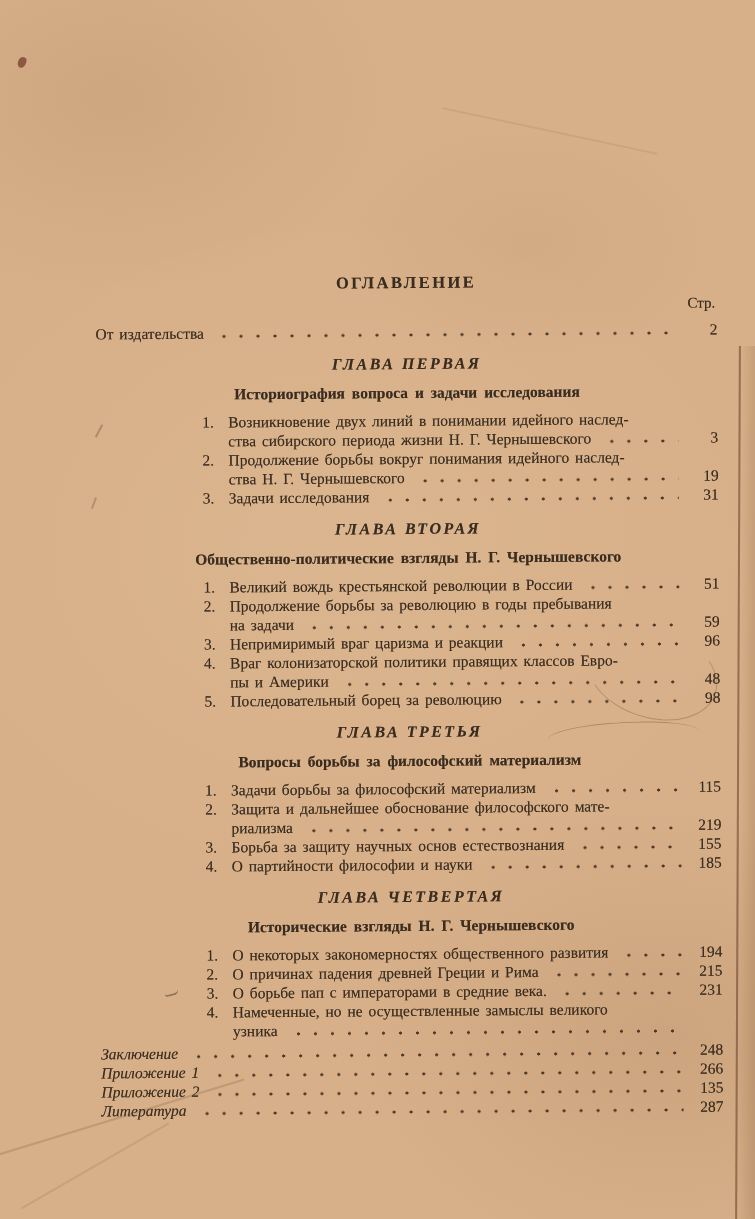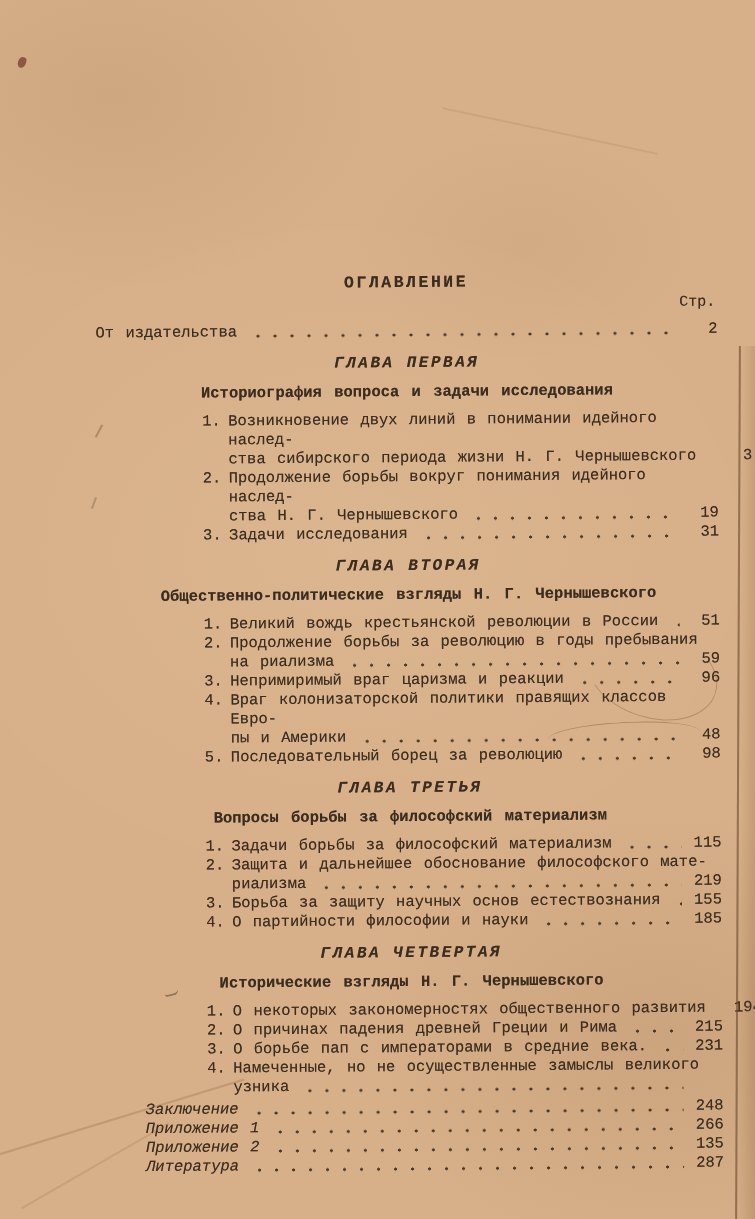--- a/index.html
+++ b/index.html
@@ -4,34 +4,34 @@
 <style>
   html,body{margin:0;padding:0;background:#d3a981;}
   .page{
     position:relative;width:755px;height:1219px;overflow:hidden;
     background:
       radial-gradient(ellipse 420px 300px at 15% 8%, rgba(125,85,45,.10), transparent 65%),
       radial-gradient(ellipse 500px 380px at 88% 85%, rgba(120,80,40,.12), transparent 60%),
       radial-gradient(ellipse 650px 520px at 45% 45%, rgba(255,238,205,.10), transparent 70%),
       radial-gradient(ellipse 300px 200px at 70% 20%, rgba(125,85,45,.06), transparent 60%),
       #d7af88;
-    font-family:Liberation Mono, monospace;
+    font-family:Liberation Serif, serif;
     color:#3a2d20;
   }
   .content{
     position:absolute;top:272px;left:95px;width:622px;
     transform:rotate(-0.45deg);transform-origin:50% 0;
     text-shadow:0 0 .5px rgba(58,45,32,.55);
   }
   .toc-title{font-size:16.5px;line-height:22px;font-weight:700;text-align:center;
     letter-spacing:2.5px;margin:0;}
   .str-row{font-size:15px;line-height:18px;text-align:right;margin:2px 2px 8px 0;}
   .row{display:flex;align-items:baseline;line-height:19px;font-size:15.5px;word-spacing:2px;}
   .row .label{flex:none;}
-  .back .label{font-style:italic;margin-left:44px;}
+  .back .label{font-style:italic;}
   .leader{flex:1 1 auto;min-width:6px;align-self:flex-end;height:6px;
     margin:0 6px 3px 10px;
     background-image:radial-gradient(circle, rgba(54,41,28,.88) 1.3px, transparent 1.8px);
     background-size:17px 6px;background-repeat:repeat-x;background-position:2px 50%;}
   .pg{flex:none;min-width:34px;text-align:right;font-size:15.5px;}
   .chapter-heading{font-style:italic;font-weight:700;font-size:16px;line-height:21px;
     text-align:center;letter-spacing:2.5px;margin:12px 0 9px;}
   .chapter-subheading{font-weight:700;font-size:15.5px;line-height:19px;text-align:center;
     word-spacing:3px;margin:0 0 9px;}
   .item{display:flex;margin-left:106px;}
@@ -123,21 +123,21 @@
                 <span class="leader"></span>
                 <span class="pg">51</span>
               </div>
             </div>
           </div>
           <div class="item">
             <span class="num">2.</span>
             <div class="body">
               <div class="line">Продолжение борьбы за революцию в годы пребывания</div>
               <div class="line last">
-                <span class="txt">на риализма</span>
+                <span class="txt">на задачи</span>
                 <span class="leader"></span>
                 <span class="pg">59</span>
               </div>
             </div>
           </div>
           <div class="item">
             <span class="num">3.</span>
             <div class="body">
               <div class="line last">
                 <span class="txt">Непримиримый враг царизма и реакции</span>

